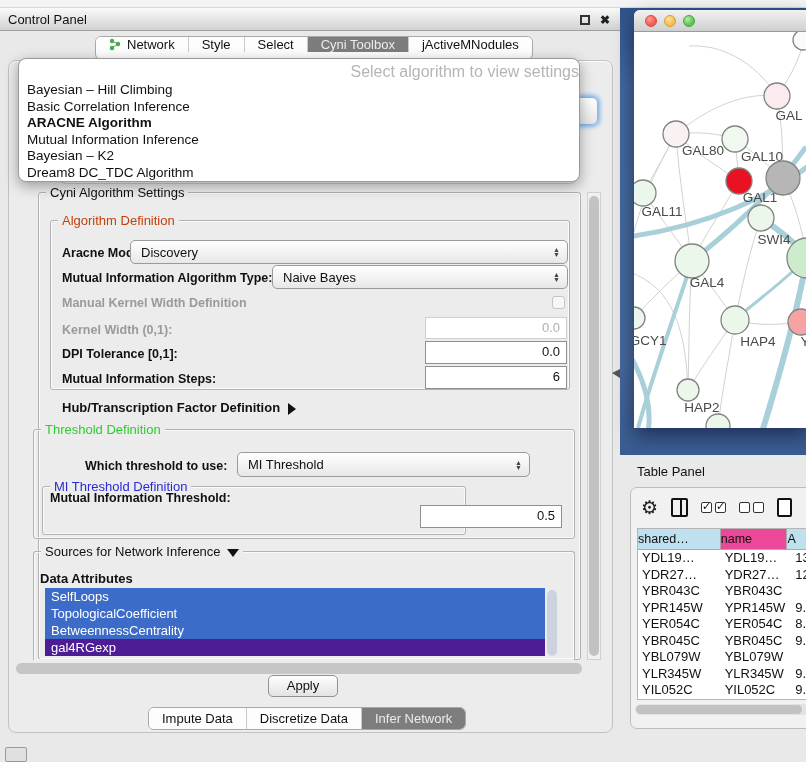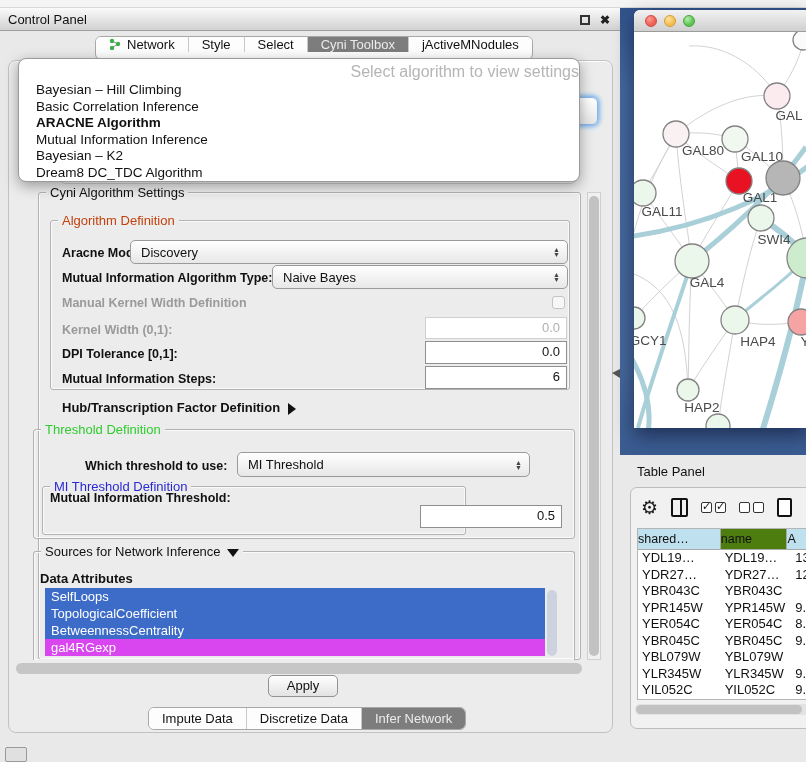--- a/index.html
+++ b/index.html
@@ -24,21 +24,21 @@
   .tab{display:flex;align-items:center;gap:5px;padding:0 13px;font-size:13px;color:#111;
     border-right:1px solid #c9c9c9;background:#fdfdfd;white-space:nowrap;}
   .tab:last-child{border-right:none;}
   .tab.active{background:#7d7d7d;color:#ececec;}
   .net-ico{width:13px;height:13px;display:inline-block;}
 
   
   .popup{position:absolute;left:18px;top:58px;width:562px;height:124px;background:#fff;
     border:1px solid #9a9a9a;border-radius:8px;box-shadow:0 4px 14px rgba(0,0,0,.35);z-index:6;padding-top:3px;}
   .popup .ph{font-size:16px;color:#b5b5b5;text-align:right;height:20px;line-height:20px;}
-  .popup .it{font-size:13.5px;color:#111;height:16.5px;line-height:16.5px;padding-left:17px;white-space:nowrap;}
+  .popup .it{font-size:13.5px;color:#111;height:16.5px;line-height:16.5px;padding-left:8px;white-space:nowrap;}
   .popup .it.bold{font-weight:bold;}
 
   
   .hid-combo{position:absolute;left:500px;top:97px;width:98px;height:28px;border-radius:6px;
     background:linear-gradient(#fff,#e6e6e6);border:1px solid #8ab6e8;box-shadow:0 0 4px 2px #7db4ea;z-index:4;}
   .hid-box{position:absolute;left:58px;top:152px;width:520px;height:32px;border-radius:8px;
     background:#f6f6f6;border:1px solid #cfcfcf;z-index:4;}
 
   
   .groupbox{position:absolute;border:1px solid #b2b2b2;border-radius:3px;box-shadow:inset 0 0 0 1px rgba(255,255,255,.75);}
@@ -94,21 +94,21 @@
   .colicon{width:17px;height:19px;border:2px solid #111;border-radius:2px;position:relative;}
   .colicon:before{content:"";position:absolute;left:50%;top:0;width:2px;height:100%;background:#111;}
   .cb{width:11px;height:11px;border:1.5px solid #333;border-radius:2px;display:inline-block;position:relative;background:#fff;}
   .cb.on:before{content:"✓";position:absolute;left:0px;top:-3px;font-size:11px;color:#111;}
   .cbpair{display:flex;gap:3px;}
   .pageicon{width:15px;height:19px;border:2px solid #111;border-radius:2px;background:#fff;}
   .tp-table{position:absolute;left:6px;top:40px;width:180px;height:172px;background:#fff;border:1px solid #b5b5b5;overflow:hidden;}
   .tp-head{display:flex;height:21px;border-bottom:1px solid #a9a9a9;}
   .tp-head .hc{font-size:12.5px;color:#111;text-align:left;line-height:21px;border-right:1px solid #a9a9a9;overflow:hidden;white-space:nowrap;}
   .hc.sel{background:#bfe0ee;}
-  .hc.plain{background:#4d7c0f;}
+  .hc.plain{background:#ec4899;}
   .tp-row{display:flex;height:16.5px;font-size:13px;color:#111;}
   .tp-row .c{overflow:hidden;white-space:nowrap;padding-left:4px;}
   .c0{width:87px;}.c1{width:70px;}.c2{width:30px;padding-left:8px!important;}
   .tp-hscroll{position:absolute;left:4px;top:216px;width:174px;height:11px;background:#e2e2e2;border-radius:6px;}
   .tp-hscroll .th{position:absolute;left:1px;top:1px;width:166px;height:9px;background:#c2c2c2;border-radius:5px;}
 </style>
 </head>
 <body>
 
 <div id="root">
@@ -217,21 +217,21 @@
   <div class="groupbox" style="left:33px;top:551px;width:542px;height:109px;border-bottom:none;border-radius:3px 3px 0 0;">
     <span class="gtitle" style="color:#111;">
       <span>Sources for Network Inference</span><span class="tri-down"></span>
     </span>
   </div>
   <span class="lbl" style="left:40px;top:571px;font-size:13px;">Data Attributes</span>
   <div class="attr-list">
       <div class="attr-item" style="background: rgb(60, 108, 200);">SelfLoops</div>
       <div class="attr-item" style="background: rgb(60, 108, 200);">TopologicalCoefficient</div>
       <div class="attr-item" style="background: rgb(60, 108, 200);">BetweennessCentrality</div>
-      <div class="attr-item" style="background: #d946ef;">gal4RGexp</div>
+      <div class="attr-item" style="background: #4c1d95;">gal4RGexp</div>
     </div>
   <div class="list-scroll"></div>
 
   <div class="vscroll-track"></div>
   <div class="vscroll-thumb"></div>
   <div class="hscroll-thumb"></div>
 
   <div class="apply">Apply</div>
 
   <div class="bottombar">

